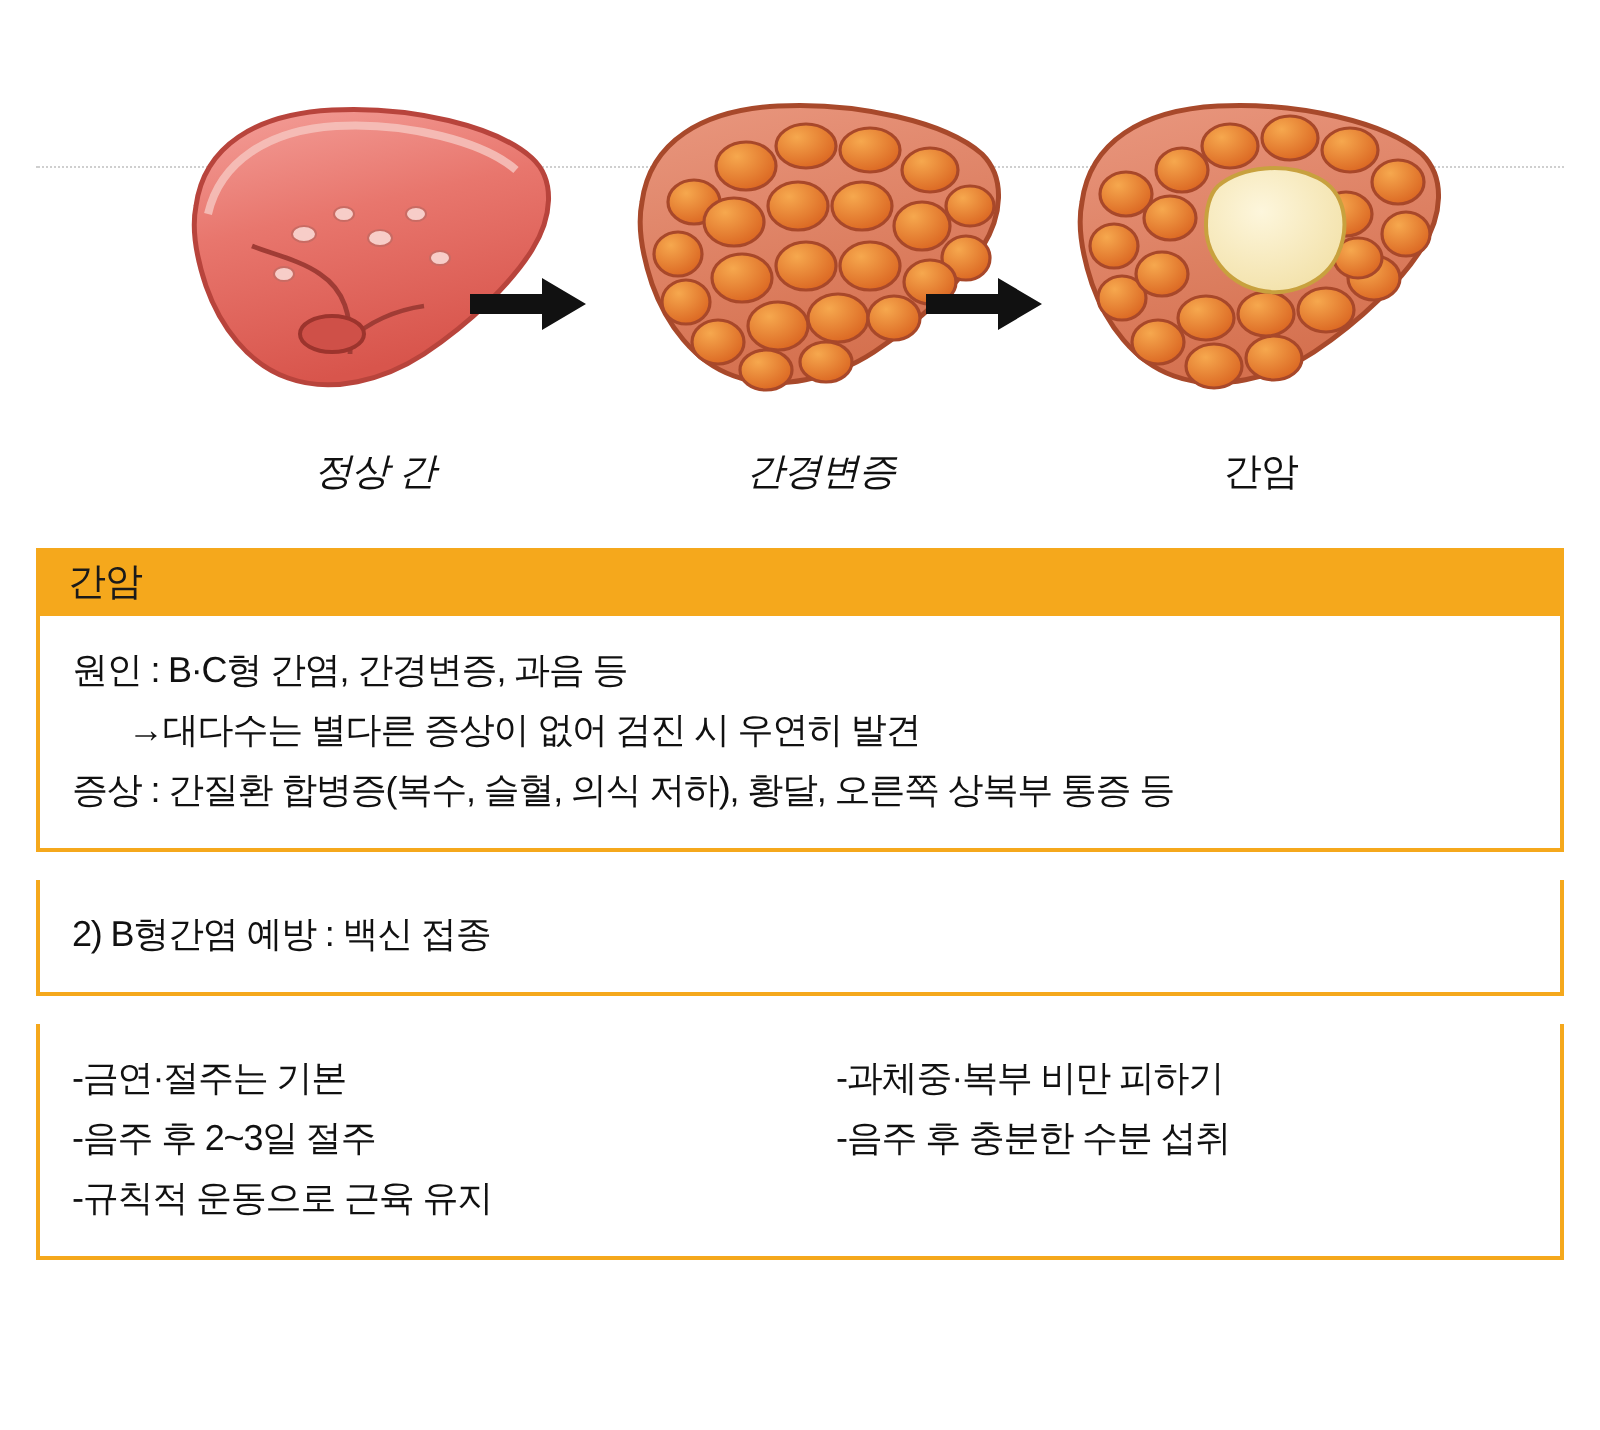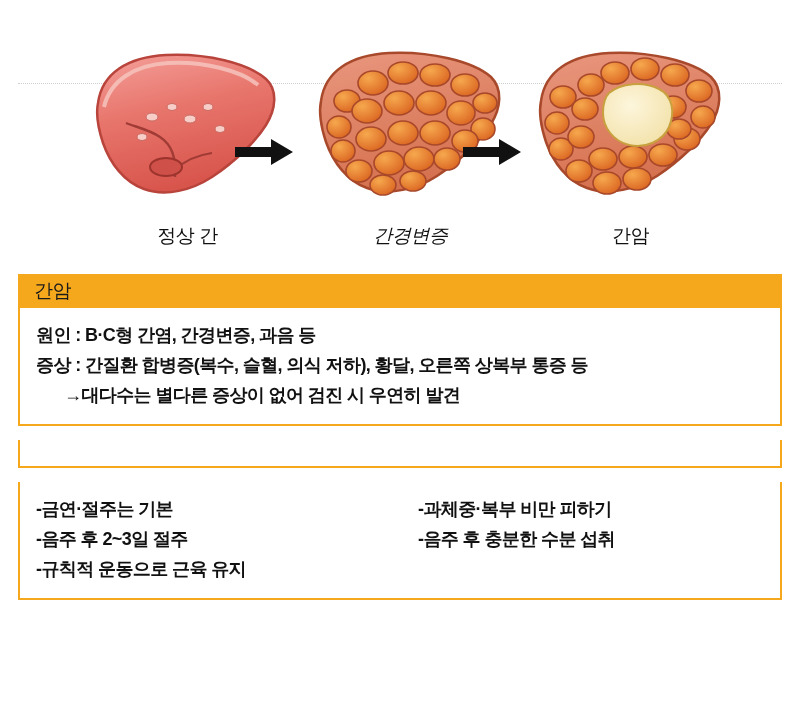--- a/index.html
+++ b/index.html
@@ -49,21 +49,21 @@
 
   .stage-caption {
     position: absolute;
     top: 178px;
     width: 215px;
     text-align: center;
     font-size: 19px;
     color: #111;
     letter-spacing: -0.4px;
   }
-  .cap-1 { left: 62px; }
+  .cap-1 { left: 62px; font-style: italic; }
   .cap-2 { left: 285px; font-style: italic; }
   .cap-3 { left: 505px; }
 
   .arrow {
     position: absolute;
     top: 92px;
     width: 62px;
     height: 30px;
   }
   .arrow-1 { left: 215px; }
@@ -85,21 +85,20 @@
     font-size: 19px;
     color: #1a1a1a;
     letter-spacing: -0.5px;
   }
   .section-body {
     border-left: 2px solid #f5a81c;
     border-right: 2px solid #f5a81c;
     border-bottom: 2px solid #f5a81c;
     padding: 12px 16px 14px 16px;
     box-sizing: border-box;
-    font-weight: bold;
   }
   .line {
     font-size: 18px;
     line-height: 30px;
     color: #111;
     letter-spacing: -0.6px;
     white-space: nowrap;
   }
   .line.indent {
     padding-left: 28px;
@@ -255,27 +254,28 @@
     <div class="stage-caption cap-2">간경변증</div>
     <div class="stage-caption cap-3">간암</div>
   </div>
 
   <div class="section">
     <div class="section-header">
       <span>간암</span>
     </div>
     <div class="section-body">
       <div class="line">원인 : B·C형 간염, 간경변증, 과음 등</div>
+      <div class="line indent">→대다수는 별다른 증상이 없어 검진 시 우연히 발견</div>
       <div class="line">증상 : 간질환 합병증(복수, 슬혈, 의식 저하), 황달, 오른쪽 상복부 통증 등</div>
-      <div class="line indent">→대다수는 별다른 증상이 없어 검진 시 우연히 발견</div>
     </div>
   </div>
 
   <div class="section">
     <div class="section-body">
+      <div class="line">2) B형간염 예방 : 백신 접종</div>
     </div>
   </div>
 
   <div class="section">
     <div class="section-body">
       <div class="two-col">
         <div class="col">
           <div class="line">-금연·절주는 기본</div>
           <div class="line">-음주 후 2~3일 절주</div>
           <div class="line">-규칙적 운동으로 근육 유지</div>

